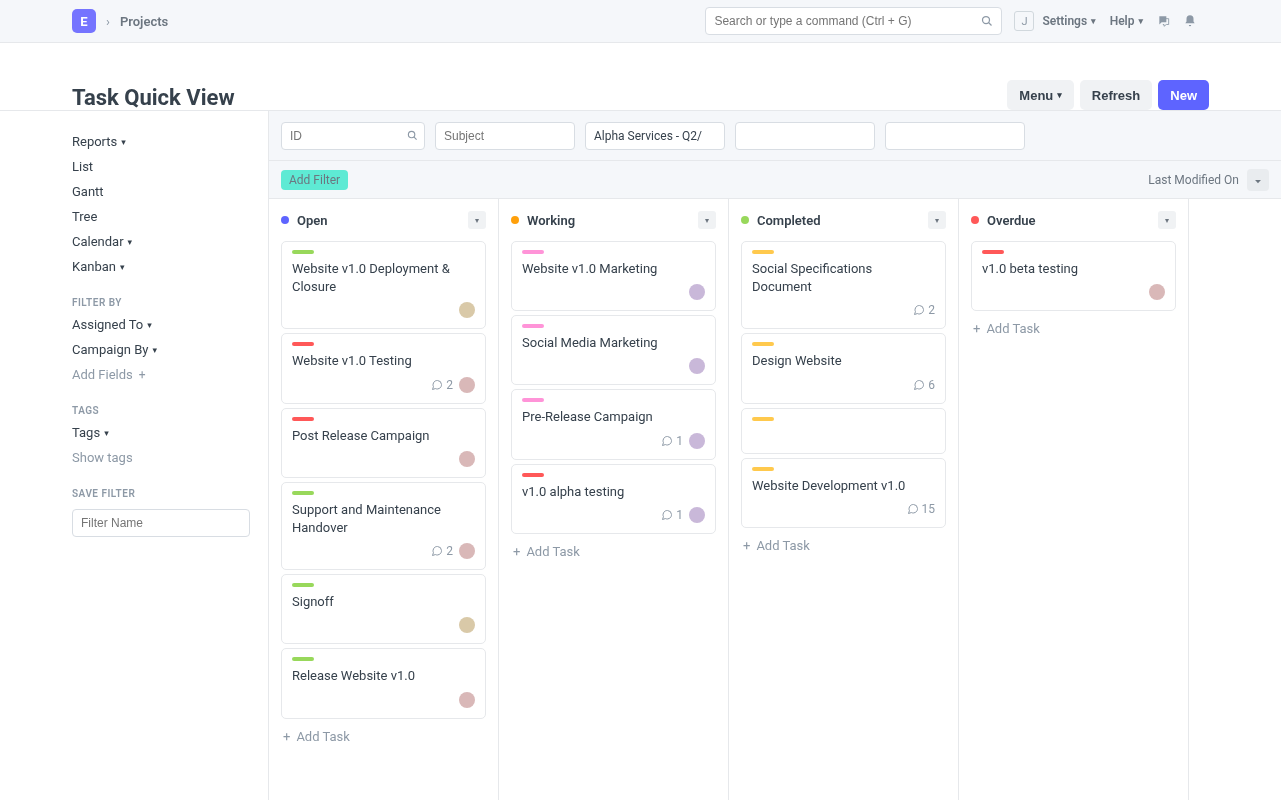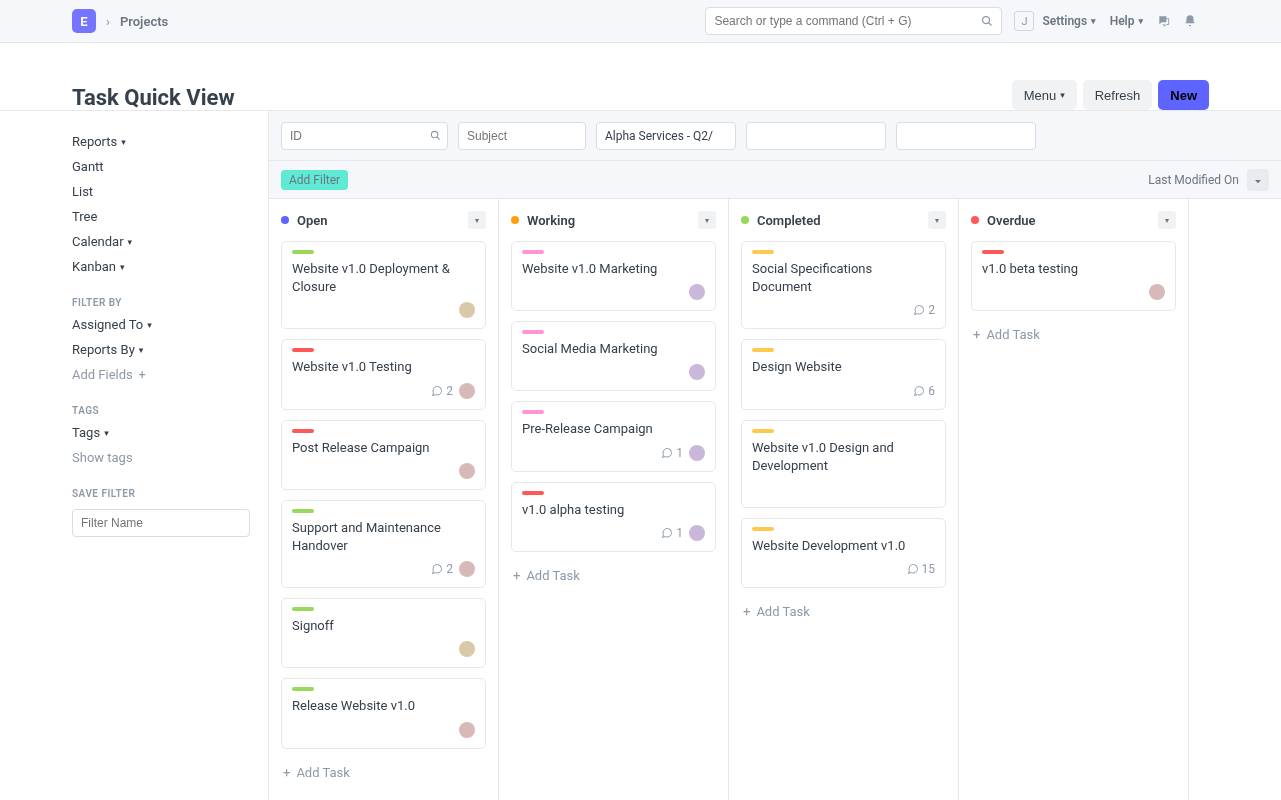--- a/index.html
+++ b/index.html
@@ -13,60 +13,60 @@
 .topbar-spacer { flex: 1; }
 .search-box { width: 297px; height: 28px; border: 1px solid #d8dde3; border-radius: 4px; background: #fff; display: flex; align-items: center; padding: 0 8px; color: #8d99a6; font-size: 12px; margin-right: 12px; }
 .search-box input { flex: 1; border: none; outline: none; font-size: 12px; color: #36414c; background: transparent; }
 .user-badge { width: 20px; height: 20px; border: 1px solid #d1d8dd; border-radius: 3px; display: flex; align-items: center; justify-content: center; font-size: 11px; color: #8d99a6; margin-right: 8px; }
 .top-link { color: #6c7680; font-weight: 600; font-size: 12px; margin-right: 14px; display: flex; align-items: center; cursor: pointer; }
 .top-icon { color: #8d99a6; margin-right: 12px; cursor: pointer; }
 
 
 .page-header { height: 68px; border-bottom: 1px solid #e6e8eb; display: flex; align-items: flex-end; padding: 0 72px; }
 .page-title { font-size: 22px; font-weight: 700; color: #36414c; flex: 1; }
-.btn { height: 30px; padding: 0 12px; border-radius: 5px; font-size: 13px; font-weight: 400; display: inline-flex; align-items: center; cursor: pointer; border: none; margin-left: 6px; }
+.btn { height: 30px; padding: 0 12px; border-radius: 5px; font-size: 13px; font-weight: 700; display: inline-flex; align-items: center; cursor: pointer; border: none; margin-left: 6px; }
 .btn-default { background: #f0f2f4; color: #36414c; }
-.btn-primary { background: #5e64ff; color: #000000; font-weight: 600; }
+.btn-primary { background: #5e64ff; color: #ffffff; font-weight: 600; }
 
 
 .main { display: flex; height: calc(100vh - 111px); }
 .sidebar { width: 268px; padding: 18px 0 18px 72px; flex-shrink: 0; }
 .sidebar-item { padding: 5px 0; font-size: 13px; color: #36414c; cursor: pointer; display: flex; align-items: center; }
 .sidebar-section-label { padding: 18px 0 4px; font-size: 10px; font-weight: 600; letter-spacing: 0.5px; color: #8d99a6; }
 .sidebar-muted { color: #8d99a6; }
 .caret-down { margin-left: 4px; font-size: 9px; }
 .plus-sm { margin-left: 6px; color: #8d99a6; font-size: 12px; }
 .filter-name-input { width: 178px; height: 28px; border: 1px solid #d8dde3; border-radius: 4px; padding: 0 8px; font-size: 12px; color: #36414c; margin-top: 6px; }
 
 
 .content { flex: 1; border-left: 1px solid #e6e8eb; overflow-x: auto; background: #fff; display: flex; flex-direction: column; }
 .filters-row { height: 50px; background: #f5f7fa; border-bottom: 1px solid #e6e8eb; display: flex; align-items: center; padding: 0 12px; gap: 10px; }
 .filter-input { height: 28px; border: 1px solid #d8dde3; border-radius: 4px; background: #fff; padding: 0 8px; font-size: 12px; color: #36414c; display: flex; align-items: center; }
 .filter-input input { border: none; outline: none; font-size: 12px; width: 100%; background: transparent; }
-.filter-id { width: 167px; position: relative; }
+.filter-id { width: 144px; position: relative; }
 .filter-id .search-ic { position: absolute; right: 6px; color: #8d99a6; font-size: 11px; }
-.filter-subject { width: 128px; }
+.filter-subject { width: 140px; }
 .filter-project { width: 140px; }
 .filter-empty { width: 140px; }
 
 .sub-row { height: 38px; background: #f5f7fa; border-bottom: 1px solid #e6e8eb; display: flex; align-items: center; padding: 0 12px; }
 .add-filter-btn { background: #5eead4; border-radius: 4px; padding: 3px 8px; font-size: 12px; color: #6c7680; cursor: pointer; }
 .sub-row-spacer { flex: 1; }
 .sort-label { font-size: 12px; color: #6c7680; margin-right: 8px; }
 .sort-arrow { width: 22px; height: 22px; background: #e9ecef; border-radius: 4px; display: flex; align-items: center; justify-content: center; color: #6c7680; font-size: 11px; cursor: pointer; }
 
 
 .board { flex: 1; display: flex; overflow: auto; background: #fff; }
 .column { width: 230px; flex-shrink: 0; border-right: 1px solid #e6e8eb; padding: 12px; }
 .col-header { display: flex; align-items: center; margin-bottom: 12px; }
 .col-dot { width: 8px; height: 8px; border-radius: 50%; margin-right: 8px; }
 .col-title { flex: 1; font-weight: 600; font-size: 13px; color: #36414c; }
 .col-menu { width: 18px; height: 18px; background: #f0f2f4; border-radius: 3px; display: flex; align-items: center; justify-content: center; color: #6c7680; font-size: 8px; cursor: pointer; }
 
-.card { border: 1px solid #e6e8eb; border-radius: 5px; padding: 8px 10px 10px; margin-bottom: 10px; background: #fff; cursor: pointer; }
+.card { border: 1px solid #e6e8eb; border-radius: 5px; padding: 8px 10px 10px; margin-bottom: 4px; background: #fff; cursor: pointer; }
 .card-pill { width: 22px; height: 4px; border-radius: 2px; margin-bottom: 6px; }
 .card-title { font-size: 13px; color: #36414c; line-height: 1.4; margin-bottom: 6px; }
 .card-footer { display: flex; align-items: center; justify-content: flex-end; gap: 6px; min-height: 16px; }
 .comments { display: flex; align-items: center; color: #8d99a6; font-size: 12px; gap: 3px; }
 .avatar { width: 16px; height: 16px; border-radius: 50%; background: #d9c9a8; }
 .avatar-b { background: #c9b8d9; }
 .avatar-c { background: #d9b8b8; }
 
 .add-task { display: flex; align-items: center; color: #8d99a6; font-size: 13px; padding: 6px 2px; cursor: pointer; gap: 6px; }
 
@@ -124,45 +124,45 @@
 
 <div class="main">
 
   <div class="sidebar">
     <div id="view-items">
         <div class="sidebar-item">
           <span>Reports</span>
           <span class="caret-down">▾</span>
         </div>
         <div class="sidebar-item">
+          <span>List</span>
+        </div>
+        <div class="sidebar-item">
           <span>Gantt</span>
-        </div>
-        <div class="sidebar-item">
-          <span>List</span>
         </div>
         <div class="sidebar-item">
           <span>Tree</span>
         </div>
         <div class="sidebar-item">
           <span>Calendar</span>
           <span class="caret-down">▾</span>
         </div>
         <div class="sidebar-item">
           <span>Kanban</span>
           <span class="caret-down">▾</span>
         </div>
       </div>
     <div class="sidebar-section-label">FILTER BY</div>
     <div id="filter-items">
         <div class="sidebar-item">
           <span>Assigned To</span>
           <span class="caret-down">▾</span>
         </div>
         <div class="sidebar-item">
-          <span>Reports By</span>
+          <span>Campaign By</span>
           <span class="caret-down">▾</span>
         </div>
       </div>
     <div class="sidebar-item sidebar-muted">
       <span>Add Fields</span>
         <span class="plus-sm">+</span>
     </div>
     <div class="sidebar-section-label">TAGS</div>
     <div class="sidebar-item">
       <span>Tags</span>
@@ -345,21 +345,20 @@
               <span class="comments">
                 <svg width="12" height="12" viewBox="0 0 24 24" fill="none" stroke="#8d99a6" stroke-width="2">
                   <path d="M21 11.5a8.38 8.38 0 01-.9 3.8 8.5 8.5 0 01-7.6 4.7 8.38 8.38 0 01-3.8-.9L3 21l1.9-5.7a8.38 8.38 0 01-.9-3.8 8.5 8.5 0 014.7-7.6 8.38 8.38 0 013.8-.9h.5a8.48 8.48 0 018 8v.5z"></path>
                 </svg>
                 <span>6</span>
               </span>
             </div>
           </div>
           <div class="card">
             <div class="card-pill" style="background:#ffc94d"></div>
-            <div class="card-title">Website v1.0 Design and Development</div>
             <div class="card-footer"></div>
           </div>
           <div class="card">
             <div class="card-pill" style="background:#ffc94d"></div>
             <div class="card-title">Website Development v1.0</div>
             <div class="card-footer">
               <span class="comments">
                 <svg width="12" height="12" viewBox="0 0 24 24" fill="none" stroke="#8d99a6" stroke-width="2">
                   <path d="M21 11.5a8.38 8.38 0 01-.9 3.8 8.5 8.5 0 01-7.6 4.7 8.38 8.38 0 01-3.8-.9L3 21l1.9-5.7a8.38 8.38 0 01-.9-3.8 8.5 8.5 0 014.7-7.6 8.38 8.38 0 013.8-.9h.5a8.48 8.48 0 018 8v.5z"></path>
                 </svg>

